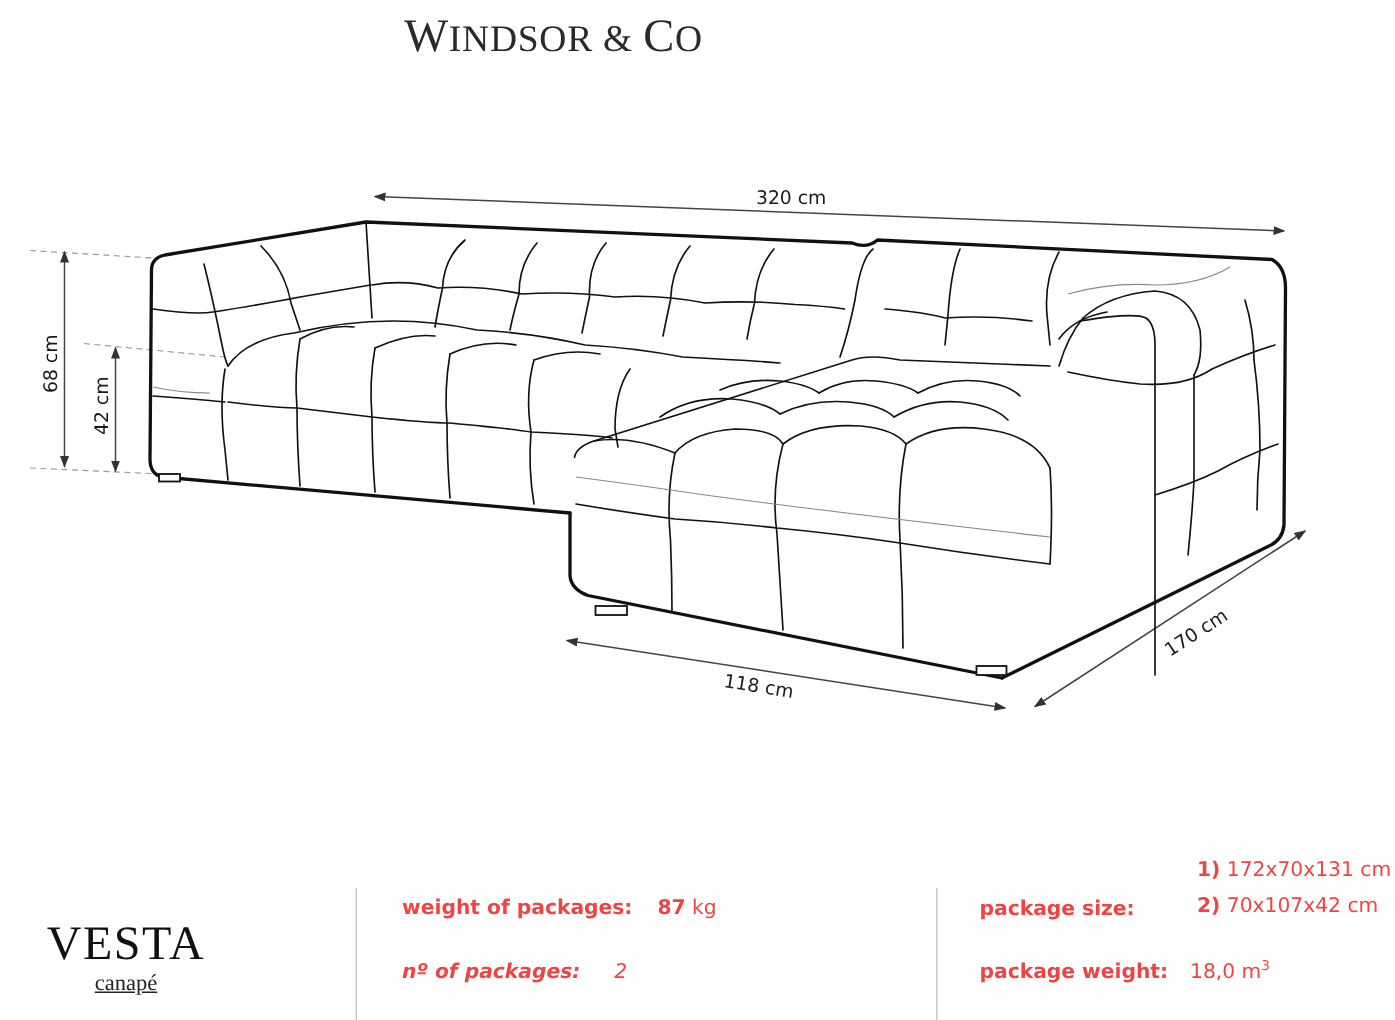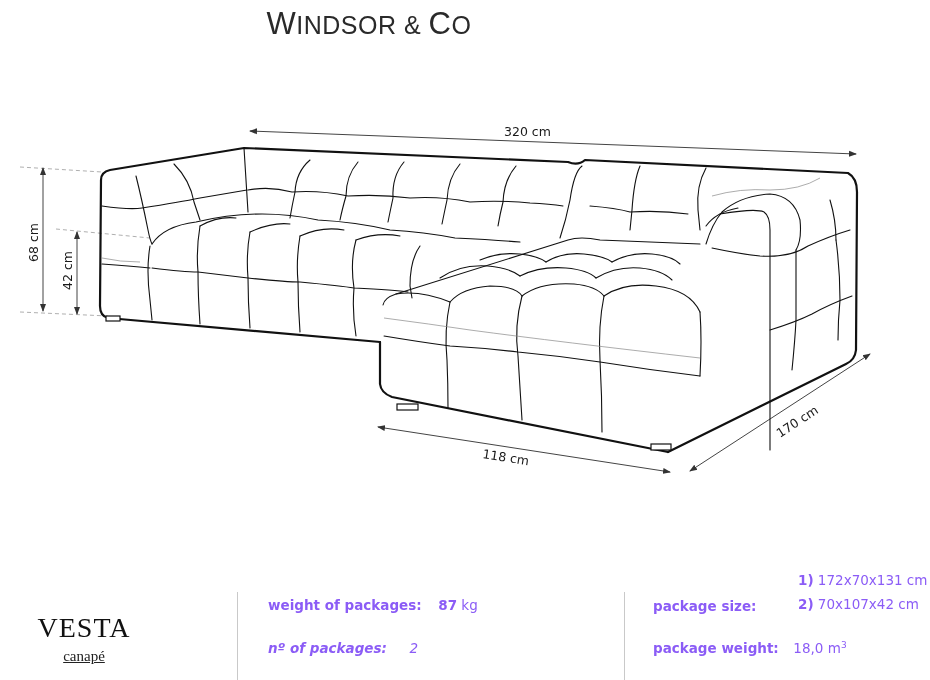--- a/index.html
+++ b/index.html
@@ -1,27 +1,27 @@
 <!DOCTYPE html>
 <html><head>
   <meta charset="utf-8">
   <style>
     html, body { margin: 0; padding: 0; background: #ffffff; }
     body { width: 930px; height: 680px; position: relative; overflow: hidden; font-family: "DejaVu Sans", "Liberation Sans", sans-serif; color: #1a1a1a; }
-    .brand { position: absolute; top: 6px; left: 0; width: 738px; text-align: center; font-family: Liberation Sans, sans-serif; font-size: 25px; color: #2a2a2a; letter-spacing: 0.5px; font-variant: small-caps; }
+    .brand { position: absolute; top: 6px; left: 0; width: 738px; text-align: center; font-family: Liberation Serif, serif; font-size: 25px; color: #2a2a2a; letter-spacing: 0.5px; font-variant: small-caps; }
     .brand .big { font-size: 31px; }
     svg.drawing { position: absolute; left: 0; top: 0; }
     .dim-label { font-family: "DejaVu Sans", sans-serif; font-size: 12.5px; fill: #1a1a1a; }
 
     .product { position: absolute; left: 14px; top: 610px; width: 140px; text-align: center; font-family: "Liberation Serif", "DejaVu Serif", serif; }
-    .product .name { font-size: 28px; letter-spacing: 1px; line-height: 36px; color: #111; display: block; }
+    .product .name { font-size: 32px; letter-spacing: 1px; line-height: 36px; color: #111; display: block; }
     .product .sub { font-size: 15px; color: #222; display: block; margin-top: 2px; text-decoration: underline; }
 
     .divider { position: absolute; width: 1px; background: #c9c9c9; }
-    .info { position: absolute; font-size: 13.5px; color: #8b5cf6; }
+    .info { position: absolute; font-size: 13.5px; color: #ef4444; }
     .info .lbl { font-weight: bold; }
     .info .val { font-weight: normal; }
     .info .valb { font-weight: bold; }
     .sup { font-size: 9px; vertical-align: super; line-height: 0; }
   </style>
 </head>
 <body>
 
 <div class="brand">
   <span class="big">W</span><span>INDSOR</span><span style="white-space:pre"> &amp; </span><span class="big">C</span><span>O</span>

